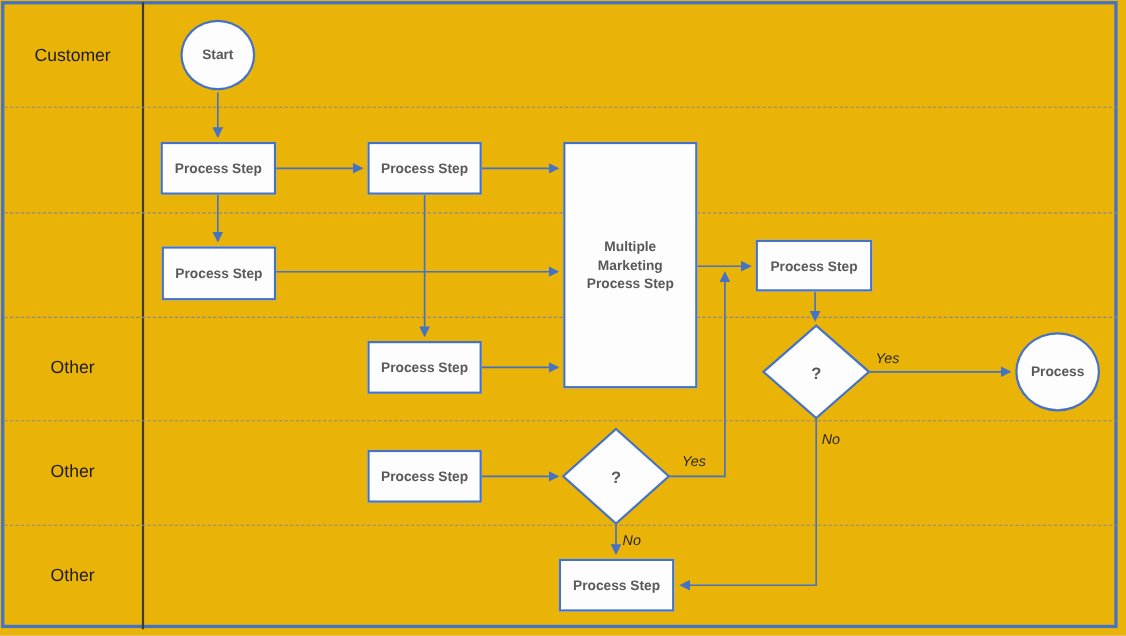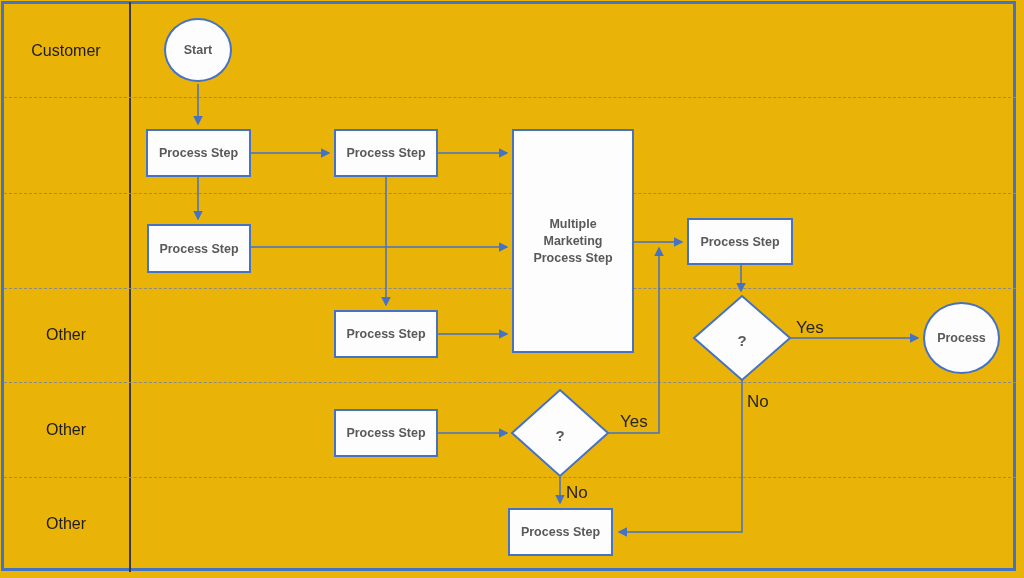--- a/index.html
+++ b/index.html
@@ -10,21 +10,21 @@
   .lane-label{position:absolute;left:4px;width:124px;display:flex;align-items:center;justify-content:center;
     font-size:16px;color:#1c1c1c;}
   .title{position:absolute;left:292px;top:22px;width:720px;text-align:center;font-size:45px;
     letter-spacing:-1px;color:#0d0d0d;white-space:nowrap;}
   svg.connect{position:absolute;left:0;top:0;pointer-events:none;}
   .shape{position:absolute;box-sizing:border-box;background:#fdfdfd;border:2px solid #4472c4;
     display:flex;align-items:center;justify-content:center;text-align:center;
     font-weight:bold;font-size:12.5px;color:#595959;}
   .circle{border-radius:50%;}
   .mf .line{display:block;line-height:17px;}
-  .edge-label{position:absolute;font-size:17px;color:#262626;}
+  .edge-label{position:absolute;font-size:13px;color:#262626;font-style:italic;}
   .qmark{position:absolute;transform:translate(-50%,-50%);font-weight:bold;font-size:15px;color:#595959;}
 </style>
 </head>
 <body>
 
 <div id="canvas">
 
   <div class="frame"></div>
   <div class="vdivider"></div>
   <div class="sep" style="top:97px"></div>

